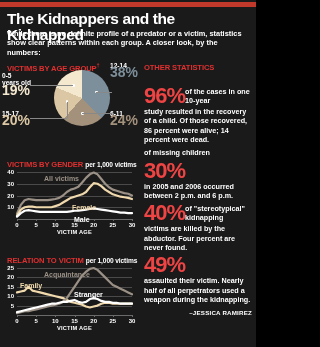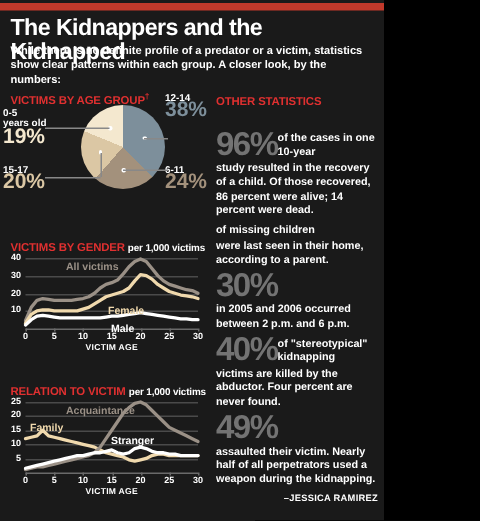--- a/index.html
+++ b/index.html
@@ -85,21 +85,21 @@
     letter-spacing: 0.2px; text-align: center;
   }
   .series-lbl {
     position: absolute; font-size: 7px; font-weight: bold; white-space: nowrap;
   }
   
   #stats { position: absolute; left: 144px; top: 63px; width: 108px; }
   .stat { margin-bottom: 3px; }
   .big {
     float: left;
-    color: #737373;
+    color: #ef4444;
     font-size: 22px;
     font-weight: bold;
     line-height: 20px;
     letter-spacing: -1px;
   }
   .lead {
     color: #ffffff;
     font-size: 7.2px;
     font-weight: bold;
     line-height: 8.6px;
@@ -252,21 +252,20 @@
   <div id="stats">
     <div class="sec-title" style="position:relative; left:0; top:0; margin-bottom:14px;">OTHER STATISTICS</div>
     <div id="stats-list">
         <div class="stat">
           <span class="big">96%</span>
           <div class="lead">of the cases in one 10-year</div>
           <div class="body-txt">study resulted in the recovery of a child. Of those recovered, 86 percent were alive; 14 percent were dead.</div>
         </div>
         <div class="stat">
           <div class="lead">of missing children</div>
-          <div class="body-txt">were last seen in their home, according to a parent.</div>
         </div>
         <div class="stat">
           <span class="big">30%</span>
           <div class="body-txt">in 2005 and 2006 occurred between 2 p.m. and 6 p.m.</div>
         </div>
         <div class="stat">
           <span class="big">40%</span>
           <div class="lead">of "stereotypical" kidnapping</div>
           <div class="body-txt">victims are killed by the abductor. Four percent are never found.</div>
         </div>

